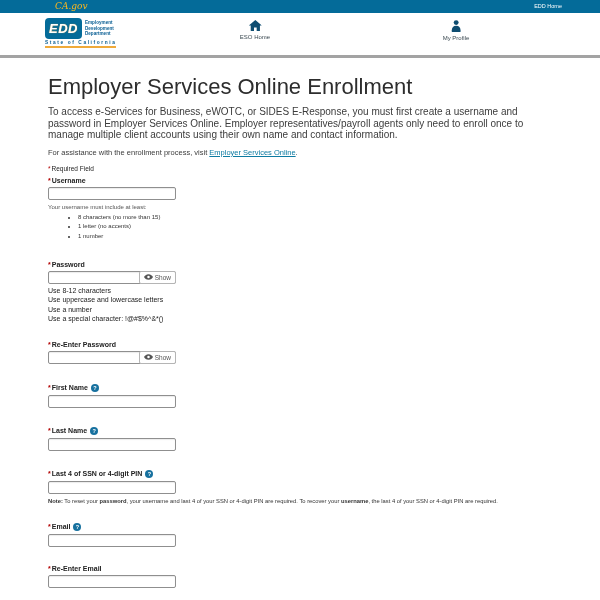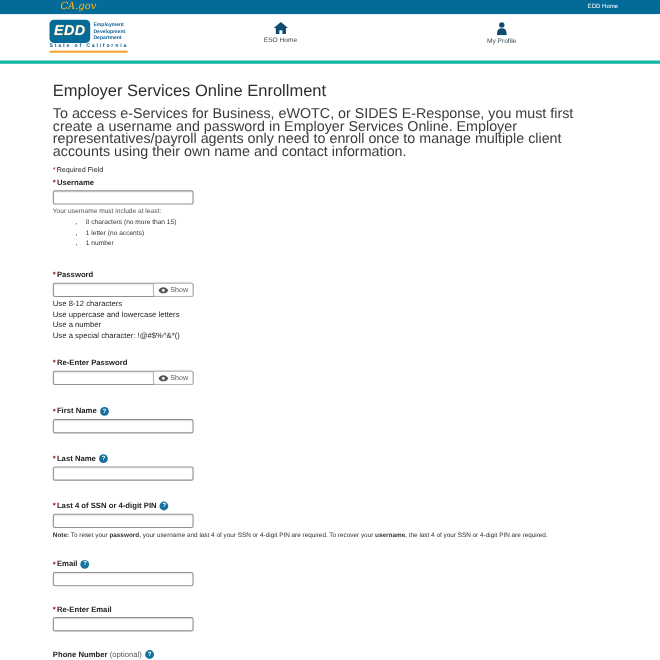--- a/index.html
+++ b/index.html
@@ -8,40 +8,40 @@
 
   
   .topbar { height:13px; background:#046b99; position:relative; width:100%; }
   .ca-logo { position:absolute; left:55px; top:0; line-height:13px;
              font-family:"DejaVu Serif", serif; font-style:italic; font-weight:normal;
              font-size:9px; color:#FDB81E; cursor:pointer; }
   .topbar-home { position:absolute; right:38px; top:0; line-height:13px;
                  font-size:5.5px; color:#ffffff; text-decoration:none; cursor:pointer; }
 
   
-  .site-header { height:45px; background:#fff; border-bottom:3px solid #14b8a6; position:relative; }
+  .site-header { height:45px; background:#fff; border-bottom:3px solid #a3a3a3; position:relative; }
   .edd-logo { position:absolute; left:45px; top:5px; cursor:pointer; }
   .edd-row { display:flex; align-items:center; }
   .edd-box { background:#046b99; border-radius:4px; padding:1px 4px 2px 4px; }
   .edd-acronym { font-style:italic; font-weight:bold; font-size:13px; color:#fff;
                  letter-spacing:0.5px; text-shadow:0 0 1px #e8a33d; }
   .edd-dept { margin-left:3px; font-size:4.6px; font-weight:bold; color:#0a5f94; line-height:5.6px; }
   .edd-state { font-size:4.8px; font-weight:bold; color:#0a5f94; letter-spacing:1.6px;
                border-bottom:2px solid #efaa3a; padding-bottom:1px; margin-top:1px; white-space:nowrap; }
 
   .nav-item { position:absolute; top:7px; transform:translateX(-50%); text-align:center; cursor:pointer; }
   .nav-item svg { display:block; margin:0 auto; }
   .nav-label { font-size:6px; color:#3c4a52; margin-top:3px; white-space:nowrap; }
   .nav-eso { left:255px; }
   .nav-profile { left:456px; }
 
   
   .content { padding:16px 45px 0 48px; }
-  .page-title { font-size:15px; font-weight:400; color:#2d2d2d; }
-  .intro { font-size:13px; color:#3c3c3c; line-height:11.5px; margin-top:6px; max-width:508px; }
+  .page-title { font-size:22px; font-weight:400; color:#2d2d2d; }
+  .intro { font-size:10px; color:#3c3c3c; line-height:11.5px; margin-top:6px; max-width:508px; }
   .assist { font-size:7.5px; color:#3c3c3c; margin-top:7px; }
   .assist-link { color:#0d7ba2; text-decoration:underline; cursor:pointer; }
   .required-note { font-size:6.5px; color:#222; margin-top:8px; }
   .req { color:#b30000; margin-right:1px; }
 
   .field-label { display:block; font-size:7px; font-weight:bold; color:#222; margin-bottom:3px; }
   .label-optional { font-weight:normal; color:#555; }
   .text-input { display:block; width:128px; height:13px; border:1px solid #8f8f8f;
                 border-radius:2px; background:#fff; padding:0 3px; font-size:7px;
                 box-shadow:inset 0 1px 1px rgba(0,0,0,0.08); }
@@ -113,20 +113,21 @@
     <div class="nav-label">My Profile</div>
   </div>
 </div>
 
 <div class="content">
 
   <h1 class="page-title">Employer Services Online Enrollment</h1>
 
   <p class="intro">To access e-Services for Business, eWOTC, or SIDES E-Response, you must first create a username and password in Employer Services Online. Employer representatives/payroll agents only need to enroll once to manage multiple client accounts using their own name and contact information.</p>
 
+  <p class="assist"><span>For assistance with the enrollment process, visit </span><a class="assist-link">Employer Services Online</a><span>.</span></p>
 
   <div class="required-note"><span class="req">*</span><span>Required Field</span></div>
 
   <div class="mt-username">
     <label class="field-label"><span class="req">*</span><span>Username</span></label>
     <input class="text-input" type="text" value="" style="">
     <div class="hint-header">Your username must include at least:</div>
     <ul class="hint-list">
       <li>8 characters (no more than 15)</li>
       <li>1 letter (no accents)</li>

